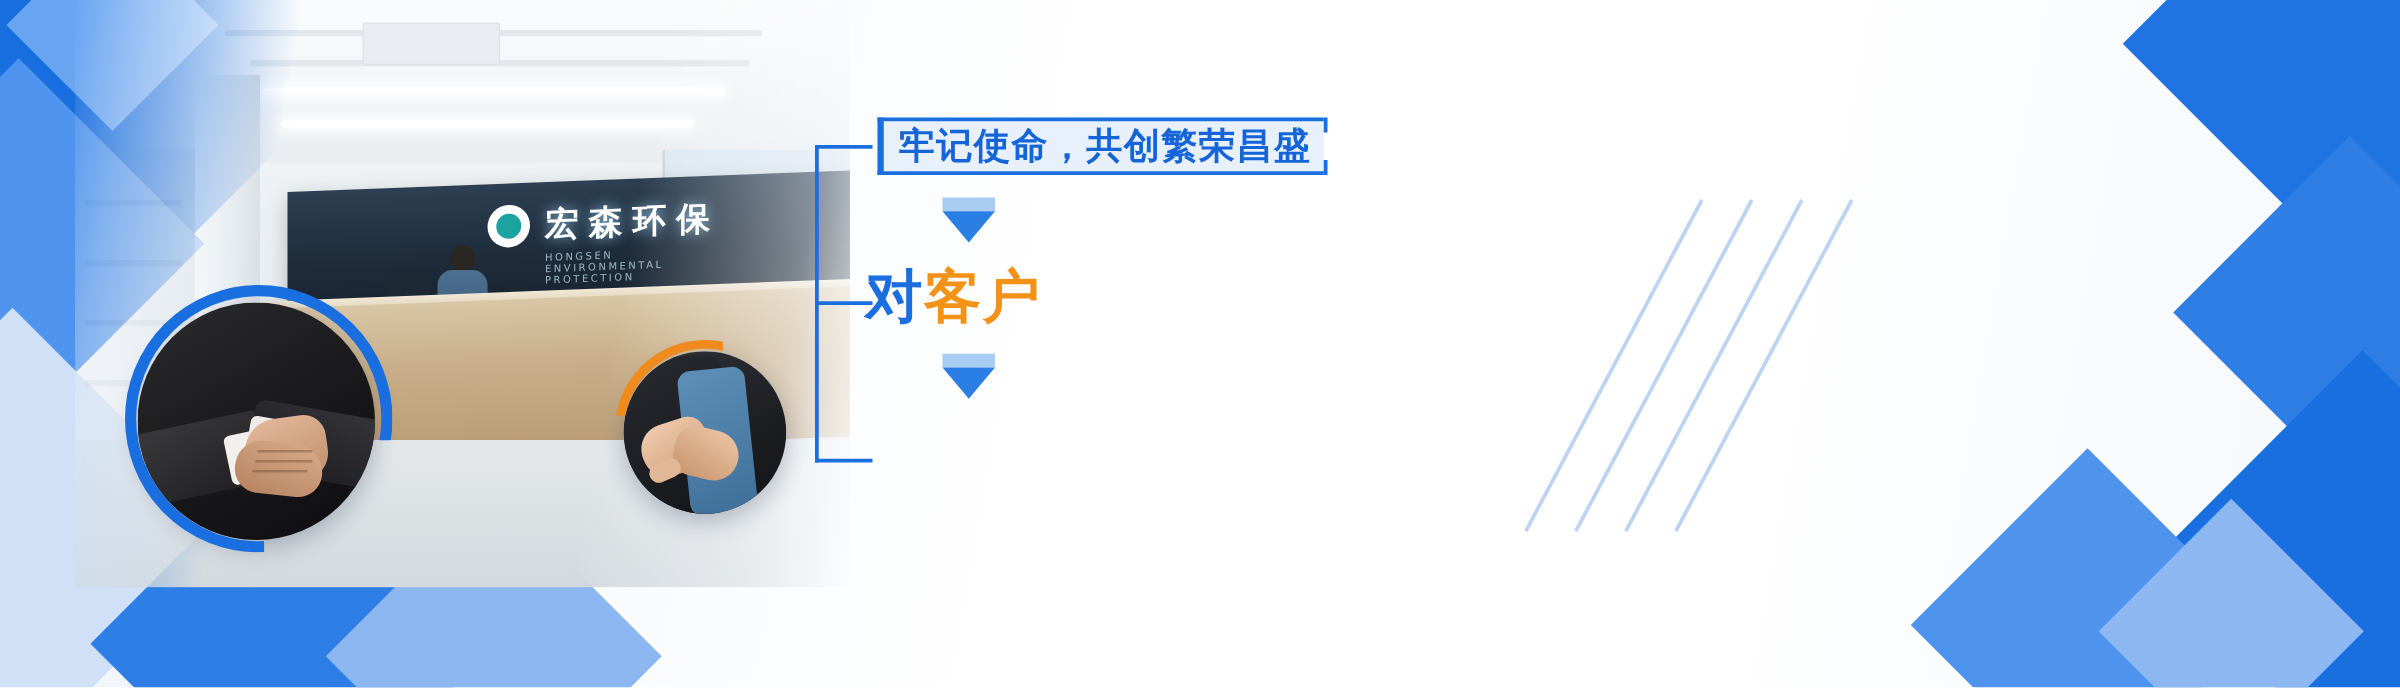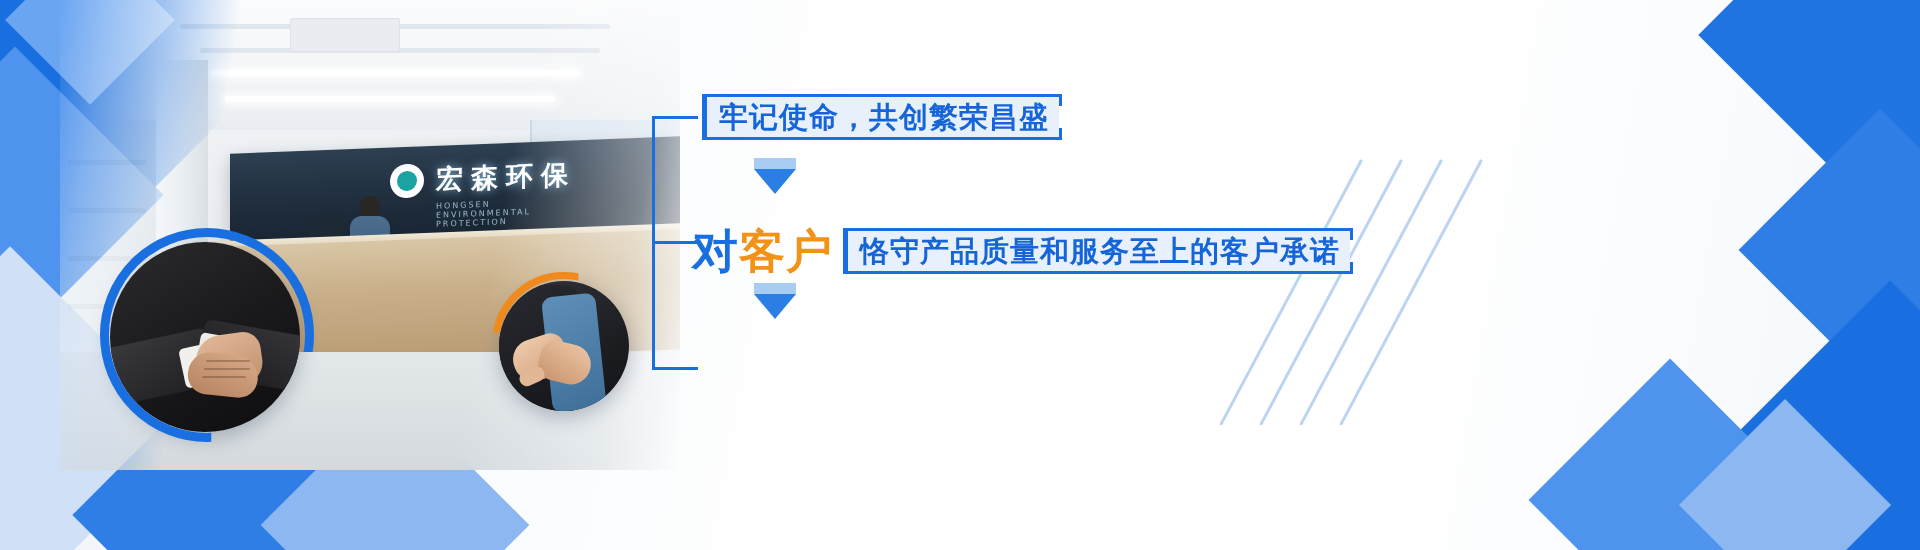--- a/index.html
+++ b/index.html
@@ -330,21 +330,21 @@
   }
 
   .row {
     position: absolute;
     left: 40px;
     display: flex;
     align-items: center;
     height: 58px;
   }
   #row1 { top: 10px; }
-  #row2 { top: 144px; }
+  #row2 { top: 130px; }
   #row3 { top: 260px; }
 
   .row-title {
     font-size: 46px;
     font-weight: 700;
     letter-spacing: 1px;
     white-space: nowrap;
     font-family: "DejaVu Sans", sans-serif;
     line-height: 1;
   }
@@ -508,23 +508,20 @@
 
     <div class="arrow" id="arrow1">
       <div class="cap"></div>
         <div class="tip"></div>
     </div>
 
     <div class="row" id="row2">
       <div class="row-title">
         <span class="t-blue">对</span><span class="t-orange">客户</span>
       </div>
-      <div class="row-box">
-        <span>恪守产品质量和服务至上的客户承诺</span>
-      </div>
     </div>
 
     <div class="arrow" id="arrow2">
       <div class="cap"></div>
         <div class="tip"></div>
     </div>
 
 
   </div>
 </div>

